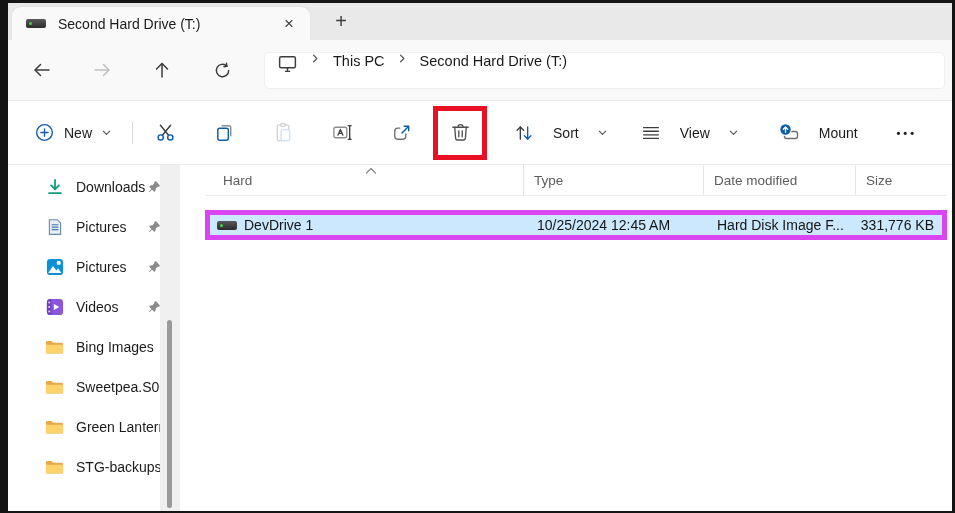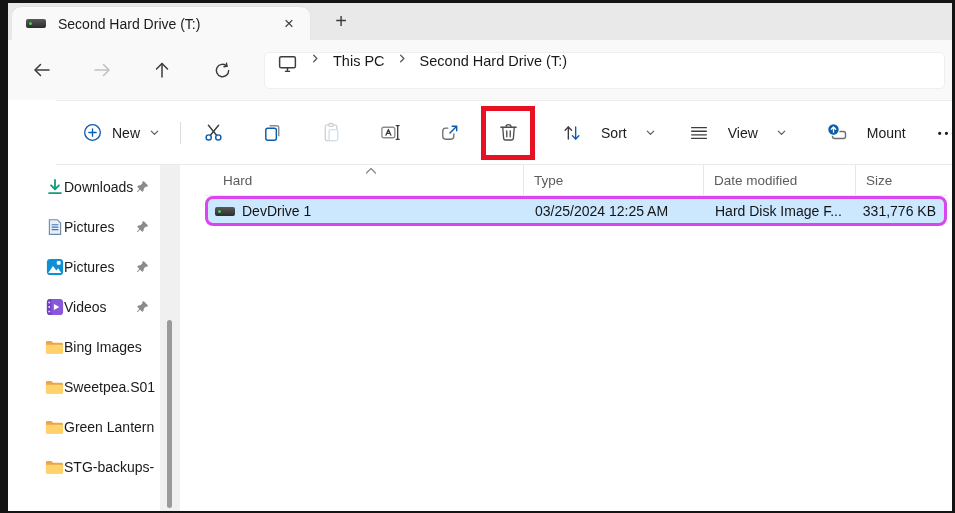--- a/index.html
+++ b/index.html
@@ -28,54 +28,54 @@
   .nav-btn{width:36px;height:36px;display:grid;place-items:center;margin-right:24px;flex:none;border-radius:5px;}
   .addressbar{
     flex:1;height:37px;background:#fff;border:1px solid #efefef;border-radius:5px;
     display:flex;align-items:flex-start;padding:0 12px;margin-right:7px;box-sizing:border-box;
     font-size:14.5px;color:#191919;
   }
   .crumb-chevron{margin:0 12px;display:flex;}
   .crumb{white-space:nowrap;}
 
   
-  .toolbar{height:65px;background:#fff;border-top:1px solid #ececec;border-bottom:1px solid #e9e9e9;display:flex;align-items:center;flex:none;box-sizing:border-box;margin-left:48px;}
+  .toolbar{height:65px;background:#fff;border-top:1px solid #ececec;border-bottom:1px solid #e9e9e9;display:flex;align-items:center;flex:none;box-sizing:border-box;}
   .btn-new{margin-left:16px;display:flex;align-items:center;gap:9px;height:38px;padding:0 10px;font-size:14px;color:#1b1b1b;border-radius:5px;}
   .tdivider{width:1px;height:22px;background:#dcdcdc;margin:0 12px 0 10px;flex:none;}
   .icon-btn{width:40px;height:40px;display:grid;place-items:center;position:relative;margin-right:19px;flex:none;border-radius:5px;}
   .icon-btn:first-of-type{margin-left:2px;}
   .red-box{position:absolute;left:-7px;top:-7px;right:-7px;bottom:-7px;border:5px solid #e81123;pointer-events:none;}
   .btn-labeled{display:flex;align-items:center;gap:18px;height:38px;padding:0 10px;font-size:14px;color:#1b1b1b;border-radius:5px;flex:none;}
   .btn-sort{margin-left:4px;}
   .btn-view{margin-left:12px;}
   .btn-mount{margin-left:18px;}
   .btn-more{margin-left:22px;width:34px;height:36px;display:grid;place-items:center;}
   .more-dots{font-size:11px;letter-spacing:3px;color:#1b1b1b;font-weight:bold;}
 
   
   .content{flex:1;display:flex;min-height:0;background:#fff;}
   .sidebar{width:152px;flex:none;padding-top:2px;overflow:hidden;}
   .side-item{height:40px;display:flex;align-items:center;padding-left:37px;font-size:14px;color:#1b1b1b;}
   .sicon{width:19px;height:19px;flex:none;display:grid;place-items:center;}
-  .slabel{white-space:nowrap;overflow:hidden;flex:none;max-width:104px;}
+  .slabel{margin-left:12px;white-space:nowrap;overflow:hidden;flex:none;max-width:104px;}
   .side-item.pinned .slabel{width:70px;}
   .pin{width:15px;height:15px;flex:none;display:grid;place-items:center;}
   .scroll-gutter{width:20px;flex:none;background:#f0f0f0;position:relative;}
   .scroll-thumb{position:absolute;left:7px;width:5px;top:155px;bottom:3px;background:#9a9a9a;border-radius:3px;}
 
   .main{flex:1;min-width:0;padding:0 5px 0 25px;box-sizing:border-box;}
   .thead{height:30px;display:grid;grid-template-columns:318px 180px 152px 1fr;align-items:center;color:#5c5c5c;font-size:13.5px;position:relative;border-bottom:1px solid #ededed;}
   .th{height:100%;display:flex;align-items:center;padding-left:10px;box-sizing:border-box;}
   .th.name{padding-left:18px;}
   .th + .th{border-left:1px solid #e6e6e6;}
   .sort-ind{position:absolute;top:2px;left:160px;line-height:0;}
 
   .frow{
-    margin-top:0;height:30px;display:grid;grid-template-columns:317px 180px 152px 1fr;
-    align-items:center;background:#cce8ff;border:3px solid #d946ef;border-radius:8px;
+    margin-top:14px;height:30px;display:grid;grid-template-columns:317px 180px 152px 1fr;
+    align-items:center;background:#cce8ff;border:5px solid #d946ef;border-radius:0;
     font-size:14px;color:#141414;box-sizing:border-box;
   }
   .td{padding-left:10px;white-space:nowrap;overflow:hidden;}
   .td.name{display:flex;align-items:center;padding-left:7px;gap:7px;}
   .td.size{text-align:right;padding-right:8px;padding-left:0;}
 
   .hd{width:20px;height:9px;border-radius:2px;background:linear-gradient(#595959,#2c2c2c);position:relative;flex:none;}
   .hd::after{content:"";position:absolute;left:3px;top:3px;width:3px;height:3px;border-radius:50%;background:#43d24b;}
 </style>
 </head>
@@ -360,21 +360,21 @@
         <div class="th">Type</div>
         <div class="th">Date modified</div>
         <div class="th">Size</div>
       </div>
 
       <div class="frow">
         <div class="td name">
           <span class="hd"></span>
           <span>DevDrive 1</span>
         </div>
-        <div class="td">03/25/2024 12:25 AM</div>
+        <div class="td">10/25/2024 12:45 AM</div>
         <div class="td">Hard Disk Image F...</div>
         <div class="td size">331,776 KB</div>
       </div>
     </div>
 
   </div>
 </div>
 </div>
 
 </body></html>

